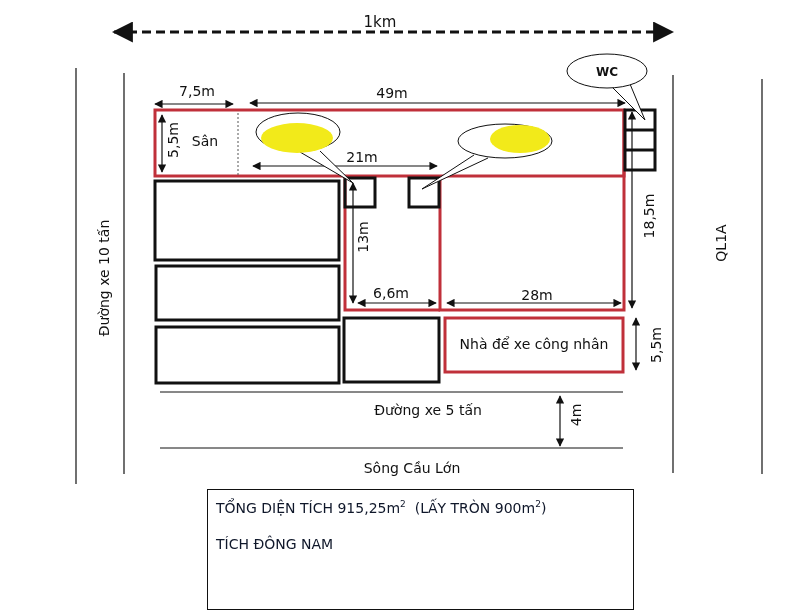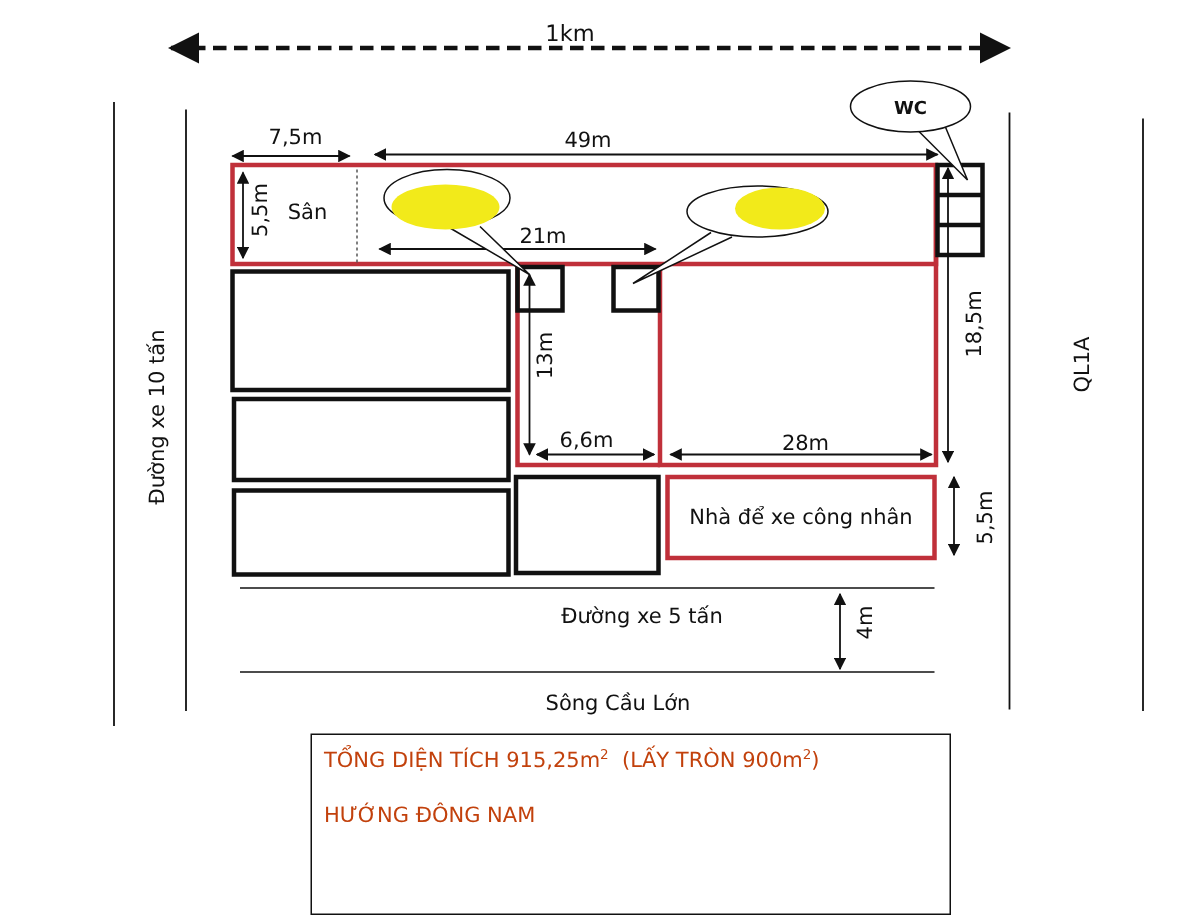--- a/index.html
+++ b/index.html
@@ -1,19 +1,19 @@
 <!DOCTYPE html>
 <html><head>
 <meta charset="utf-8">
 <style>
   html,body{margin:0;padding:0;background:#ffffff;}
   body{width:786px;height:614px;overflow:hidden;position:relative;font-family:"Liberation Sans","DejaVu Sans",sans-serif;}
   svg{position:absolute;left:0;top:0;}
   .lbl{font-family:"DejaVu Sans","Liberation Sans",sans-serif;fill:#111;}
-  .info-box{position:absolute;left:207px;top:489px;width:427px;height:121px;border:1.5px solid #111;box-sizing:border-box;padding:4px 0 14px 8px;font-family:"DejaVu Sans","Liberation Sans",sans-serif;font-size:14px;color:#c2410c;}
+  .info-box{position:absolute;left:207px;top:489px;width:427px;height:121px;border:1.5px solid #111;box-sizing:border-box;padding:4px 0 14px 8px;font-family:"DejaVu Sans","Liberation Sans",sans-serif;font-size:14px;color:#0f172a;}
   .info-line{line-height:20px;margin-bottom:16px;white-space:nowrap;}
   .info-line sup{font-size:9px;}
 </style>
 </head>
 <body>
 
 <svg width="786" height="614" viewBox="0 0 786 614">
   <defs>
     <marker id="ah" viewBox="0 0 10 10" refX="9" refY="5" markerWidth="7" markerHeight="7" orient="auto-start-reverse">
       <path d="M0,0 L10,5 L0,10 z" fill="#111"></path>
@@ -103,14 +103,14 @@
     <ellipse cx="607" cy="71" rx="40" ry="17" fill="#fff" stroke="#111" stroke-width="1"></ellipse>
     <text class="lbl" x="607" y="76" font-size="12" font-weight="bold" text-anchor="middle">WC</text>
   </g>
 </svg>
 
 <div class="info-box">
   <div class="info-line">
     <span>TỔNG DIỆN TÍCH 915,25m</span><sup>2</sup>
     &nbsp;<span>(LẤY TRÒN 900m</span><sup>2</sup><span>)</span>
   </div>
-  <div class="info-line">HƯỚNG ĐÔNG NAM</div>
+  <div class="info-line">TÍCH ĐÔNG NAM</div>
 </div>
 
 </body></html>

